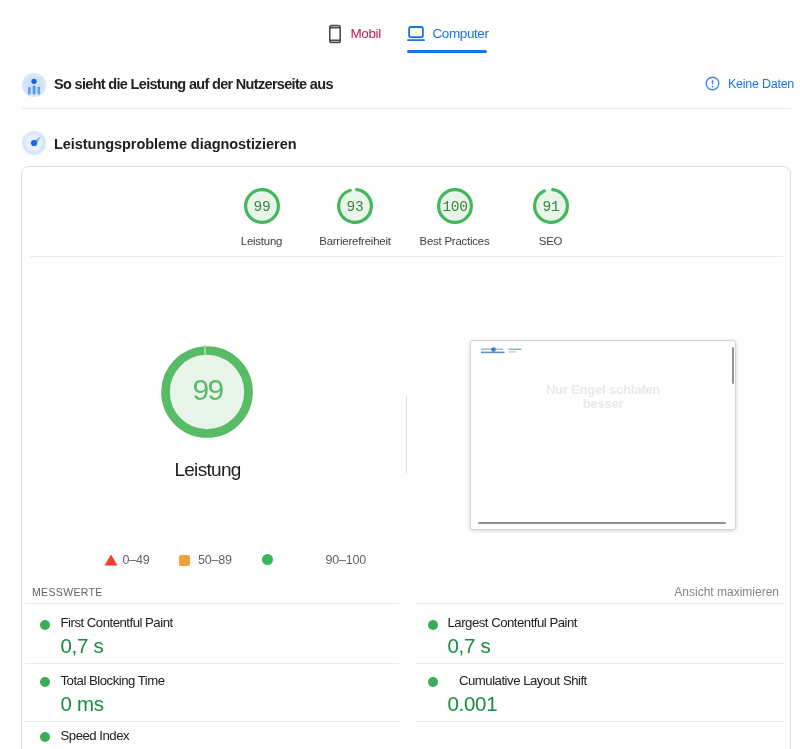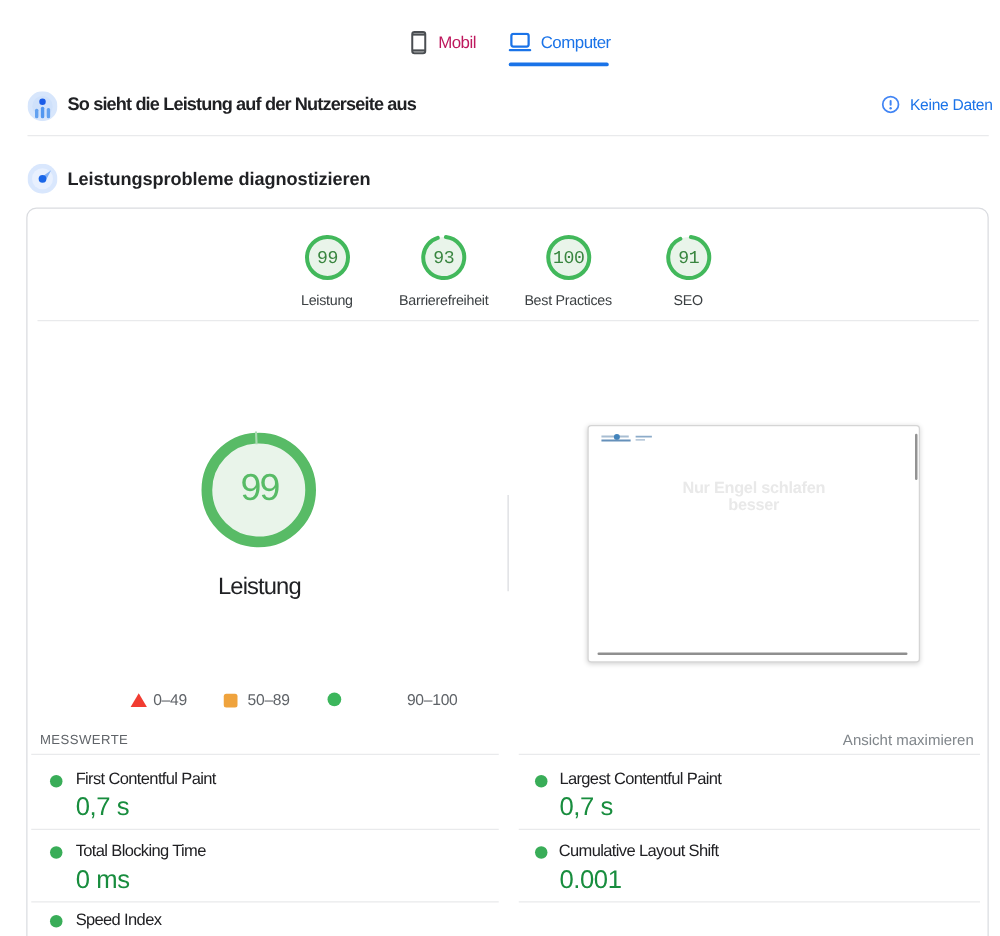--- a/index.html
+++ b/index.html
@@ -139,18 +139,18 @@
     <div class="abs metricvalue" style="left:38.5px;top:525px;">0 ms</div>
     <div class="hline" style="left:3px;top:554px;width:374px;"></div>
     <div class="dot" style="left:17.5px;top:565px;"></div>
     <div class="abs metriclabel" style="left:38.5px;top:561px;">Speed Index</div>
 
     <div class="dot" style="left:405.5px;top:452.5px;"></div>
     <div class="abs metriclabel" style="left:425.5px;top:447.5px;text-align:right;">Largest Contentful Paint</div>
     <div class="abs metricvalue" style="left:425.5px;top:467px;">0,7 s</div>
     <div class="hline" style="left:393px;top:496px;width:369px;"></div>
     <div class="dot" style="left:405.5px;top:510px;"></div>
-    <div class="abs metriclabel" style="left:425px;top:505.5px;">Cumulative Layout Shift</div>
+    <div class="abs metriclabel" style="left:437px;top:505.5px;">Cumulative Layout Shift</div>
     <div class="abs metricvalue" style="left:425.5px;top:525px;">0.001</div>
     <div class="hline" style="left:393px;top:554px;width:369px;"></div>
   </div>
 
 </div>
 
 </body></html>

